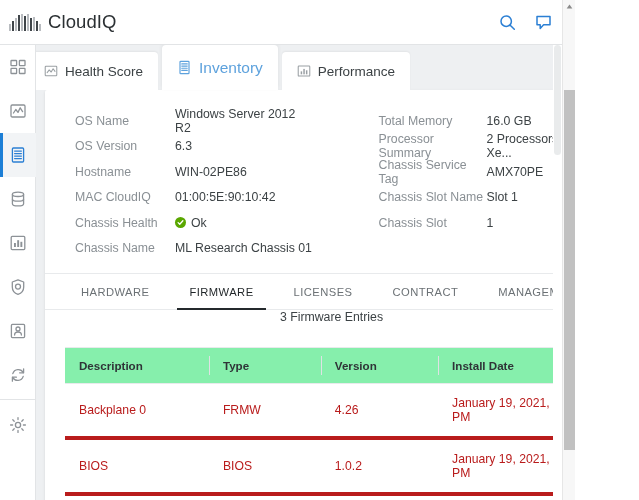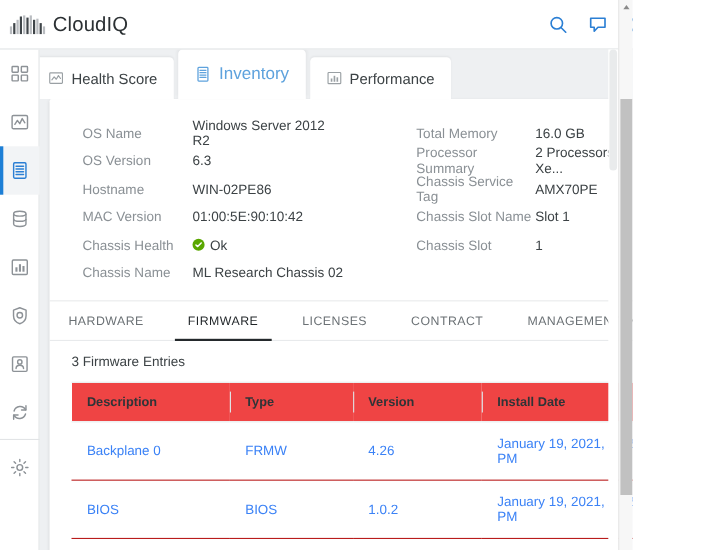--- a/index.html
+++ b/index.html
@@ -142,66 +142,65 @@
   }
   .ok-dot svg { display: block; }
 
   
   .subtabs {
     display: flex; align-items: stretch;
     border-top: 1px solid #e8eaec;
     border-bottom: 1px solid #e8eaec;
     height: 37px;
     padding-left: 16px;
-    justify-content: flex-end;
   }
   .subtab {
     display: flex; align-items: center;
     font-size: 11.2px; letter-spacing: .45px;
     color: #6b7175;
     padding: 0 20px;
     position: relative;
     cursor: pointer;
     white-space: nowrap;
   }
   .subtab.active { color: #1f2427; font-weight: normal; }
   .subtab.active::after {
     content: ""; position: absolute;
     left: 8px; right: 8px; bottom: -1px;
     height: 2px; background: #24292c;
   }
 
   
   .entries-row {
     display: flex; align-items: center;
-    height: 37px; padding: 0 18px 0 20px;
+    height: 37px; padding: 0 18px 0 20px; flex-direction: column;
   }
   .entries-label { font-size: 12.3px; color: #3c4245; }
   .export-btn { margin-left: auto; cursor: pointer; display: flex; }
 
   
   .table-wrap { padding: 0 18px 0 20px; }
   .tbl { width: 100%; border-collapse: collapse; table-layout: fixed; }
   .tbl th {
     text-align: left;
     font-size: 11.6px; font-weight: bold; color: #2f3437;
-    background: #ef4444;
+    background: #86efac;
     padding: 11px 0 11px 14px;
     border-top: 1px solid #e8eaec;
     border-bottom: 1px solid #e8eaec;
     position: relative;
   }
   .tbl th + th::before {
     content: ""; position: absolute; left: 0; top: 8px; bottom: 8px;
     width: 1px; background: #dfe2e4;
   }
   .tbl td {
-    font-size: 12.2px; color: #3b82f6;
+    font-size: 12.2px; color: #b91c1c;
     padding: 12px 0 12px 14px;
-    border-bottom: 1px solid #b91c1c;
+    border-bottom: 4px solid #b91c1c;
   }
   .col-desc { width: 27%; }
   .col-type { width: 21%; }
   .col-ver  { width: 22%; }
   .col-date { width: 30%; }
 
   
   .scrollbar {
     position: absolute; top: 0; right: 0;
     width: 13px; height: 500px;
@@ -403,37 +402,37 @@
         </div>
         <div class="det-row">
           <span class="det-label">OS Version</span>
           <span class="det-value">6.3</span>
         </div>
         <div class="det-row">
           <span class="det-label">Hostname</span>
           <span class="det-value">WIN-02PE86</span>
         </div>
         <div class="det-row">
-          <span class="det-label">MAC Version</span>
+          <span class="det-label">MAC CloudIQ</span>
           <span class="det-value">01:00:5E:90:10:42</span>
         </div>
         <div class="det-row">
           <span class="det-label">Chassis Health</span>
           <span class="det-value">
             <span class="ok-dot">
               <svg width="7" height="7" viewBox="0 0 10 10" fill="none" stroke="#ffffff" stroke-width="1.9">
                 <polyline points="1.6,5.2 3.9,7.4 8.4,2.6" stroke-linecap="round" stroke-linejoin="round"></polyline>
               </svg>
             </span>
             <span>Ok</span>
           </span>
         </div>
         <div class="det-row">
           <span class="det-label">Chassis Name</span>
-          <span class="det-value">ML Research Chassis 02</span>
+          <span class="det-value">ML Research Chassis 01</span>
         </div>
       </div>
 
       <div class="det-col right">
         <div class="det-row">
           <span class="det-label">Total Memory</span>
           <span class="det-value">16.0 GB</span>
         </div>
         <div class="det-row">
           <span class="det-label">Processor Summary</span>

